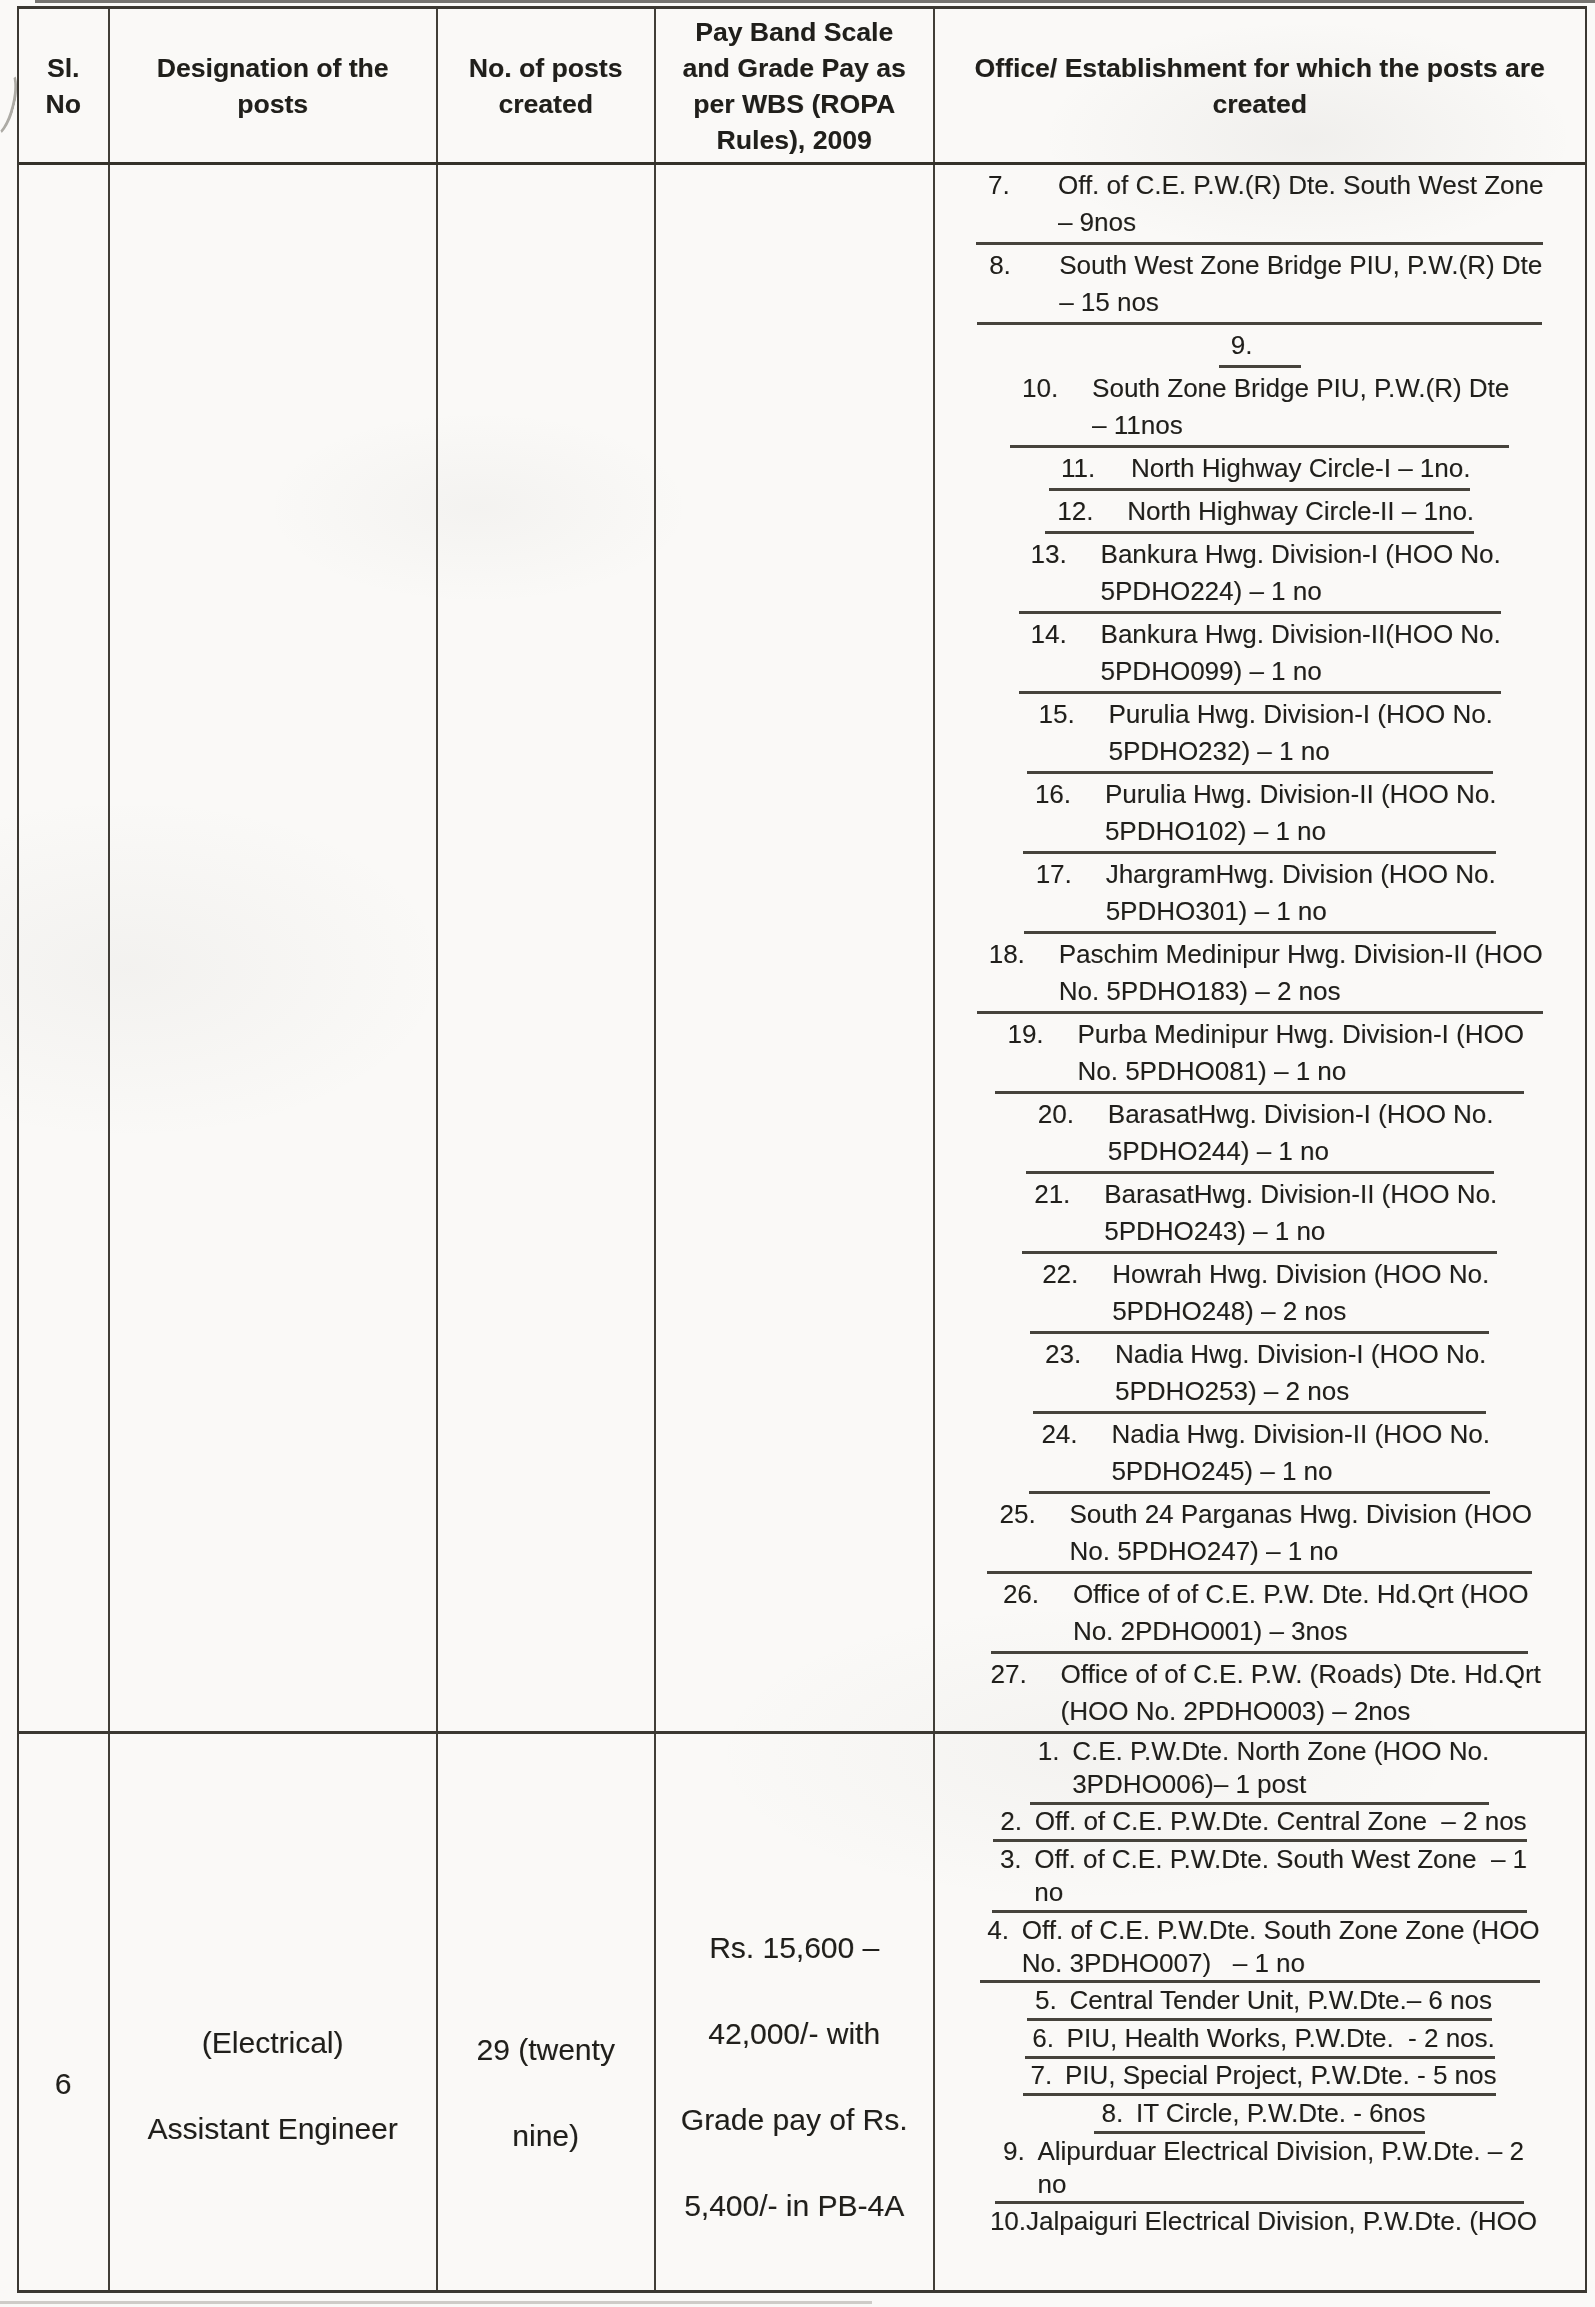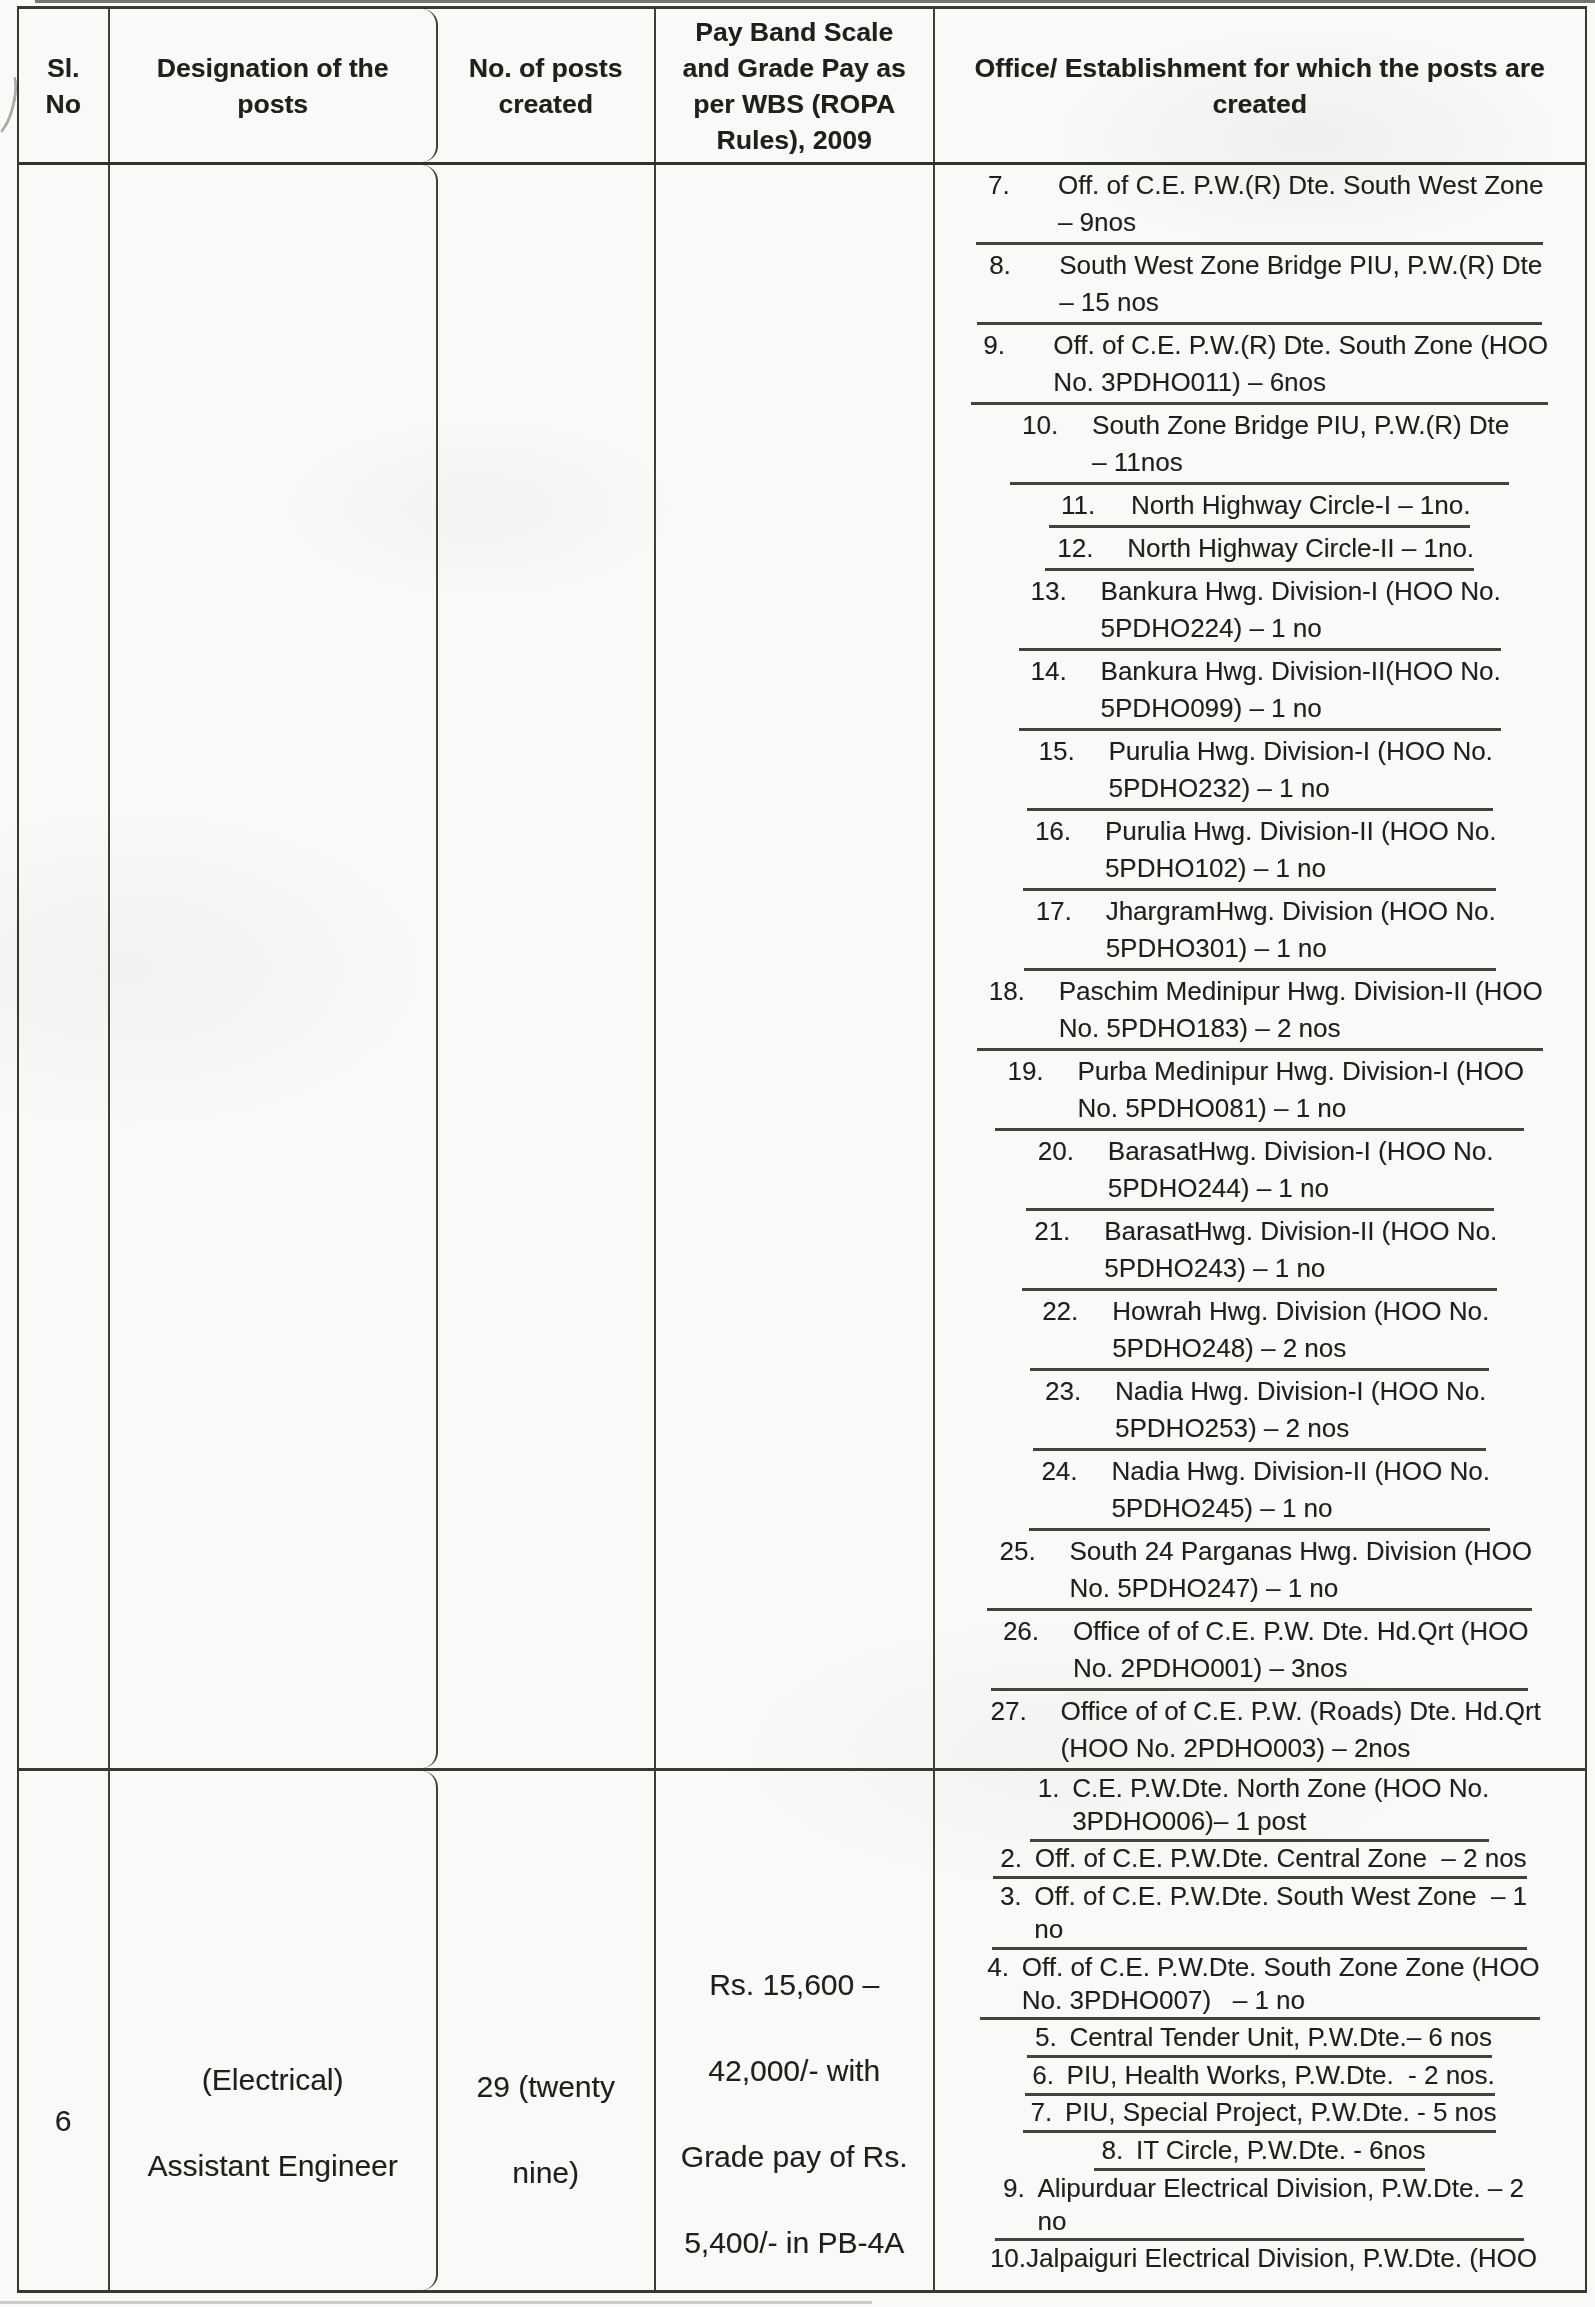--- a/index.html
+++ b/index.html
@@ -45,21 +45,21 @@
   .hrow {
     display: flex; flex: 0 0 156px;
     border-bottom: 3.8px solid #34312a;
     font-weight: bold; font-size: 26.6px; line-height: 36px;
   }
   .brow { display: flex; }
   .row-cont { border-bottom: 3px solid #3b3832; }
   .row-six { flex: 1 1 auto; }
 
   .cell { border-right: 2.3px solid #413e38; display: flex; flex-direction: column; }
-  .c1 { flex: 0 0 91px; } .c2 { flex: 0 0 328px; border-radius: 16px; }
+  .c1 { flex: 0 0 91px; } .c2 { flex: 0 0 328px; }
   .c3 { flex: 0 0 218px; } .c4 { flex: 0 0 279px; }
   .c5 { flex: 1 1 auto; border-right: none; }
   .hrow .cell { align-items: center; justify-content: center; text-align: left; }
   .brow .cell { justify-content: flex-start; align-items: center; }
 
   .officelist { display: flex; flex-direction: column; align-items: stretch; }
   .oitem { display: flex; border-bottom: 3px solid #46433c; }
   .oitem:last-child { border-bottom: none; }
   .row-cont .oitem { padding: 1.5px 0; font-size: 26px; line-height: 37px; }
   .row-cont .num { flex: 0 0 82px; padding-left: 12px; }
@@ -123,21 +123,20 @@
             <span class="txt"><div>Off. of C.E. P.W.(R) Dte. South West Zone</div><div>– 9nos</div></span>
           </div>
 
           <div class="oitem">
             <span class="num">8.</span>
             <span class="txt"><div>South West Zone Bridge PIU, P.W.(R) Dte</div><div>– 15 nos</div></span>
           </div>
 
           <div class="oitem">
             <span class="num">9.</span>
-            <span class="txt"><div>Off. of C.E. P.W.(R) Dte. South Zone (HOO</div><div>No. 3PDHO011) – 6nos</div></span>
           </div>
 
           <div class="oitem">
             <span class="num">10.</span>
             <span class="txt"><div>South Zone Bridge PIU, P.W.(R) Dte</div><div>– 11nos</div></span>
           </div>
 
           <div class="oitem">
             <span class="num">11.</span>
             <span class="txt"><div>North Highway Circle-I – 1no.</div></span>

